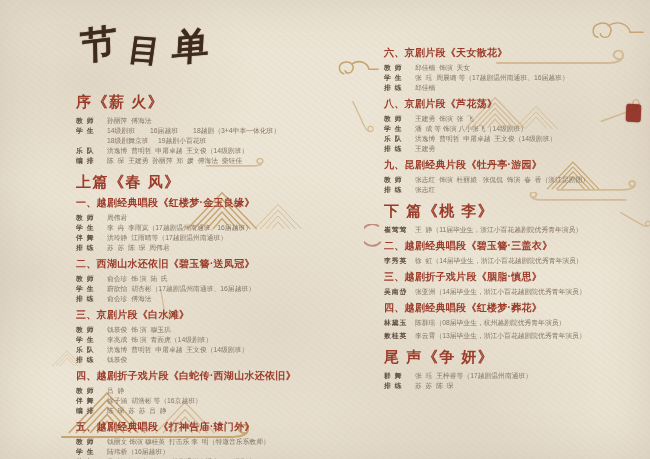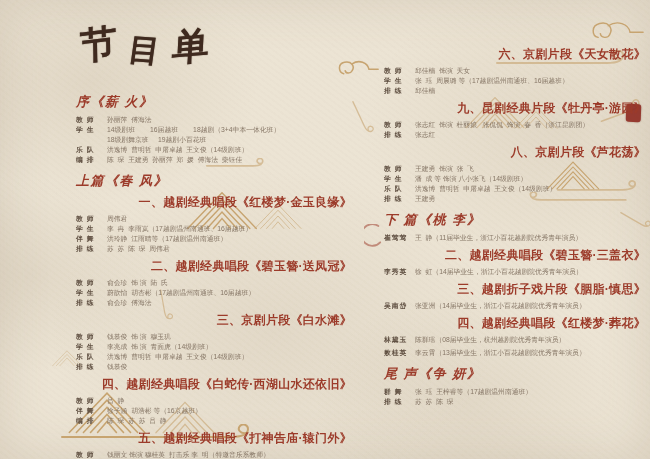--- a/index.html
+++ b/index.html
@@ -26,22 +26,22 @@
     text-shadow:0 0 1px rgba(63,42,31,.8);}
   .t0{transform:rotate(-7deg) skewX(-6deg);}
   .t1{transform:rotate(4deg) translateY(4px) skewX(-4deg);font-size:31px!important;margin-left:12px;}
   .t2{transform:rotate(-5deg) translateY(2px) skewX(-8deg);margin-left:12px;}
   
   .col{position:absolute;color:#7c6c5c;}
   .col-left{left:76px;top:86px;width:276px;}
   .col-right{left:384px;top:42px;width:262px;}
   .section{margin-bottom:3px;}
   .heading{color:#9c3b2a;font-weight:bold;}
-  .heading.part{font-size:13px;letter-spacing:1.5px;margin:7px 0 4px;font-style:italic;}
-  .heading.item{font-size:12px;margin:4px 0 3px;letter-spacing:.3px;text-align:right;}
+  .heading.part{font-size:15px;letter-spacing:1.5px;margin:7px 0 4px;}
+  .heading.item{font-size:10px;margin:4px 0 3px;letter-spacing:.3px;}
   .row{font-size:6.8px;line-height:10px;display:flex;align-items:baseline;}
   .row .lbl{font-weight:bold;color:#5f4f41;flex:0 0 auto;min-width:26px;margin-right:5px;letter-spacing:1px;}
   .row .txt{white-space:pre-wrap;color:#857565;}
   .row.cont{padding-left:31px;}
   
   .orn{position:absolute;pointer-events:none;}
   .orn svg{display:block;width:100%;height:100%;}
   .orn path{fill:none;stroke:#c7a470;stroke-width:2;stroke-linecap:round;}
   .orn.faint path{stroke:rgba(199,164,112,.6);}
   .orn.red path{stroke:rgba(161,69,52,.55);}
@@ -229,21 +229,21 @@
         <div class="row">
           <span class="lbl">伴  舞</span>
           <span class="txt">洪玲静  江雨晴等（17越剧温州南通班）</span>
         </div>
         <div class="row">
           <span class="lbl">排  练</span>
           <span class="txt">苏  苏  陈  琛  周伟君</span>
         </div>
       </div>
       <div class="section">
-        <div class="heading item">二、越剧经典唱段《碧玉簪·送凤冠》</div>
+        <div class="heading item">二、西湖山水还依旧《碧玉簪·送凤冠》</div>
         <div class="row">
           <span class="lbl">教  师</span>
           <span class="txt">俞会珍  饰 演  陆  氏</span>
         </div>
         <div class="row">
           <span class="lbl">学  生</span>
           <span class="txt">蔚歆怡  胡杏彬（17越剧温州南通班、16届越班）</span>
         </div>
         <div class="row">
           <span class="lbl">排  练</span>
@@ -263,21 +263,21 @@
         <div class="row">
           <span class="lbl">乐  队</span>
           <span class="txt">洪逸博  曹明哲  申屠卓越  王文俊（14级剧班）</span>
         </div>
         <div class="row">
           <span class="lbl">排  练</span>
           <span class="txt">钱慕俊</span>
         </div>
       </div>
       <div class="section">
-        <div class="heading item">四、越剧经典唱段《白蛇传·西湖山水还依旧》</div>
+        <div class="heading item">四、越剧折子戏片段《白蛇传·西湖山水还依旧》</div>
         <div class="row">
           <span class="lbl">教  师</span>
           <span class="txt">吕  静</span>
         </div>
         <div class="row">
           <span class="lbl">伴  舞</span>
           <span class="txt">徐子涵  胡浩彬 等（16京越班）</span>
         </div>
         <div class="row">
           <span class="lbl">编  排</span>
@@ -318,50 +318,50 @@
         <div class="row">
           <span class="lbl">学  生</span>
           <span class="txt">张  珏  周晨璐 等（17越剧温州南通班、16届越班）</span>
         </div>
         <div class="row">
           <span class="lbl">排  练</span>
           <span class="txt">邱佳楠</span>
         </div>
       </div>
       <div class="section">
-        <div class="heading item">九、昆剧经典片段《牡丹亭·游园》</div>
-        <div class="row">
-          <span class="lbl">教  师</span>
-          <span class="txt">张志红  饰演  杜丽娘   张侃侃  饰演  春  香（浙江昆剧团）</span>
-        </div>
-        <div class="row">
-          <span class="lbl">排  练</span>
-          <span class="txt">张志红</span>
-        </div>
-      </div>
-      <div class="section">
         <div class="heading item">八、京剧片段《芦花荡》</div>
         <div class="row">
           <span class="lbl">教  师</span>
           <span class="txt">王建勇  饰演  张  飞</span>
         </div>
         <div class="row">
           <span class="lbl">学  生</span>
           <span class="txt">潘  成 等 饰演 八小张飞（14级剧班）</span>
         </div>
         <div class="row">
           <span class="lbl">乐  队</span>
           <span class="txt">洪逸博  曹明哲  申屠卓越  王文俊（14级剧班）</span>
         </div>
         <div class="row">
           <span class="lbl">排  练</span>
           <span class="txt">王建勇</span>
         </div>
       </div>
       <div class="section">
+        <div class="heading item">九、昆剧经典片段《牡丹亭·游园》</div>
+        <div class="row">
+          <span class="lbl">教  师</span>
+          <span class="txt">张志红  饰演  杜丽娘   张侃侃  饰演  春  香（浙江昆剧团）</span>
+        </div>
+        <div class="row">
+          <span class="lbl">排  练</span>
+          <span class="txt">张志红</span>
+        </div>
+      </div>
+      <div class="section">
         <div class="heading part">下  篇《桃  李》</div>
       </div>
       <div class="section">
         <div class="row">
           <span class="lbl">崔莺莺</span>
           <span class="txt">王  静（11届毕业生，浙江小百花越剧院优秀青年演员）</span>
         </div>
       </div>
       <div class="section">
         <div class="heading item">二、越剧经典唱段《碧玉簪·三盖衣》</div>

